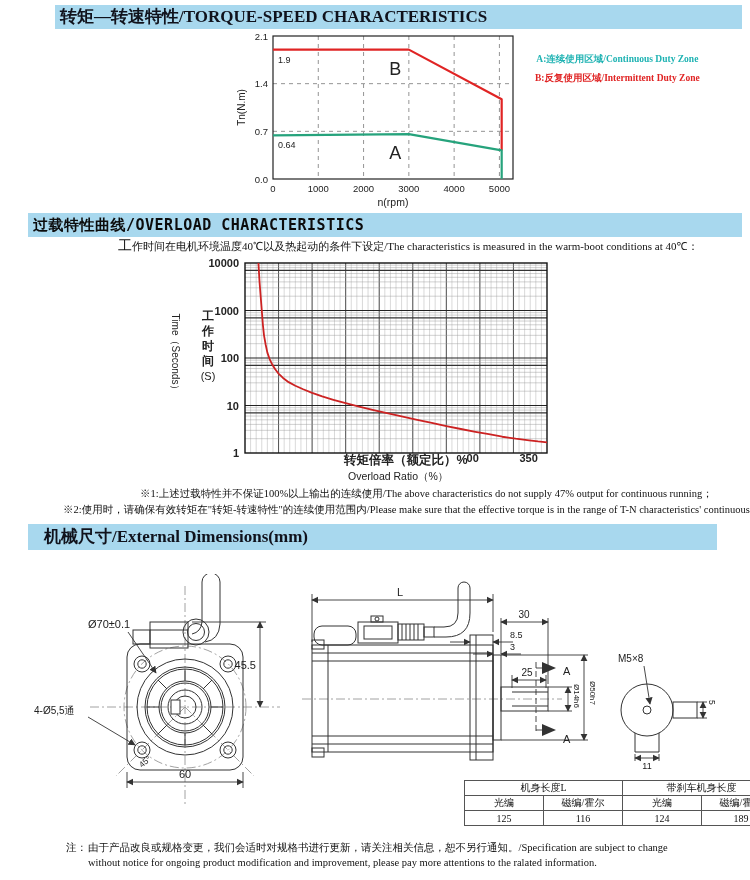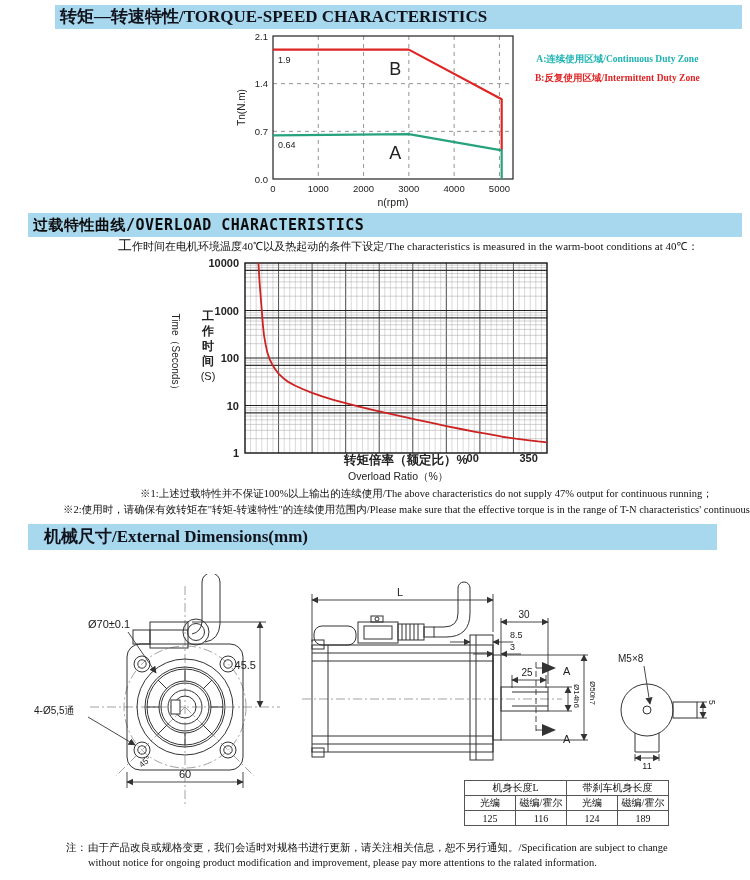--- a/index.html
+++ b/index.html
@@ -17,21 +17,21 @@
   #subtitle{left:78px;top:237px;font-size:11px;white-space:nowrap;color:#111;margin-left:40px;}
   #subtitle .lead{font-size:14px;}
   #chart-overload{left:148px;top:252px;}
   #note1{left:140px;top:487px;font-size:10.5px;white-space:nowrap;color:#111;}
   #note2{left:63px;top:503px;font-size:10.5px;white-space:nowrap;color:#111;}
   #front-view{left:30px;top:574px;}
   #side-view{left:298px;top:576px;}
   #section-view{left:600px;top:648px;}
   #dim-table{left:464px;top:780px;border-collapse:collapse;font-size:10px;color:#111;
              font-family:"Liberation Serif",serif;}
-  #dim-table td{border:1px solid #555;text-align:center;padding:0 0;height:14px;min-width:50px;}
+  #dim-table td{border:1px solid #555;text-align:center;padding:0 14px;height:14px;min-width:50px;}
   #bottom-note{left:66px;top:840px;width:628px;font-size:10.5px;line-height:15px;display:flex;color:#111;}
   #bottom-note .prefix{flex:0 0 22px;font-weight:normal;}
   svg text{font-family:"Liberation Sans",sans-serif;fill:#222;}
 </style>
 </head>
 <body>
 
 <div class="page">
 
   <div class="bar" id="h1">转矩—转速特性/TORQUE-SPEED CHARACTERISTICS</div>

